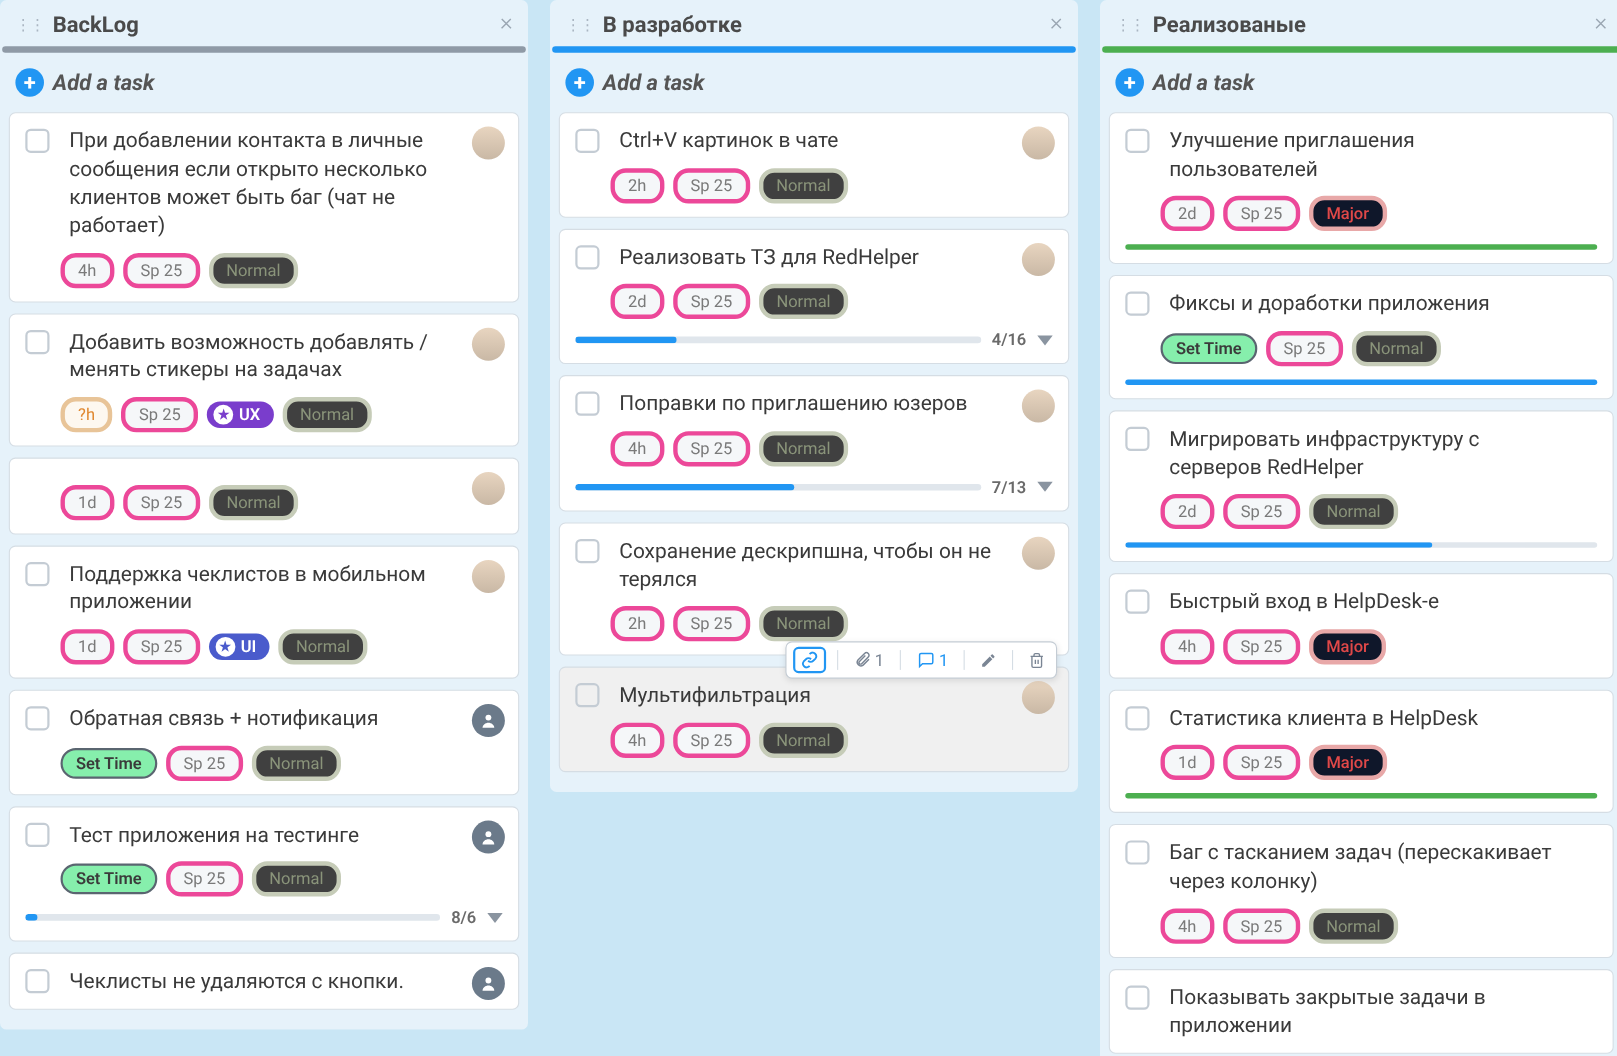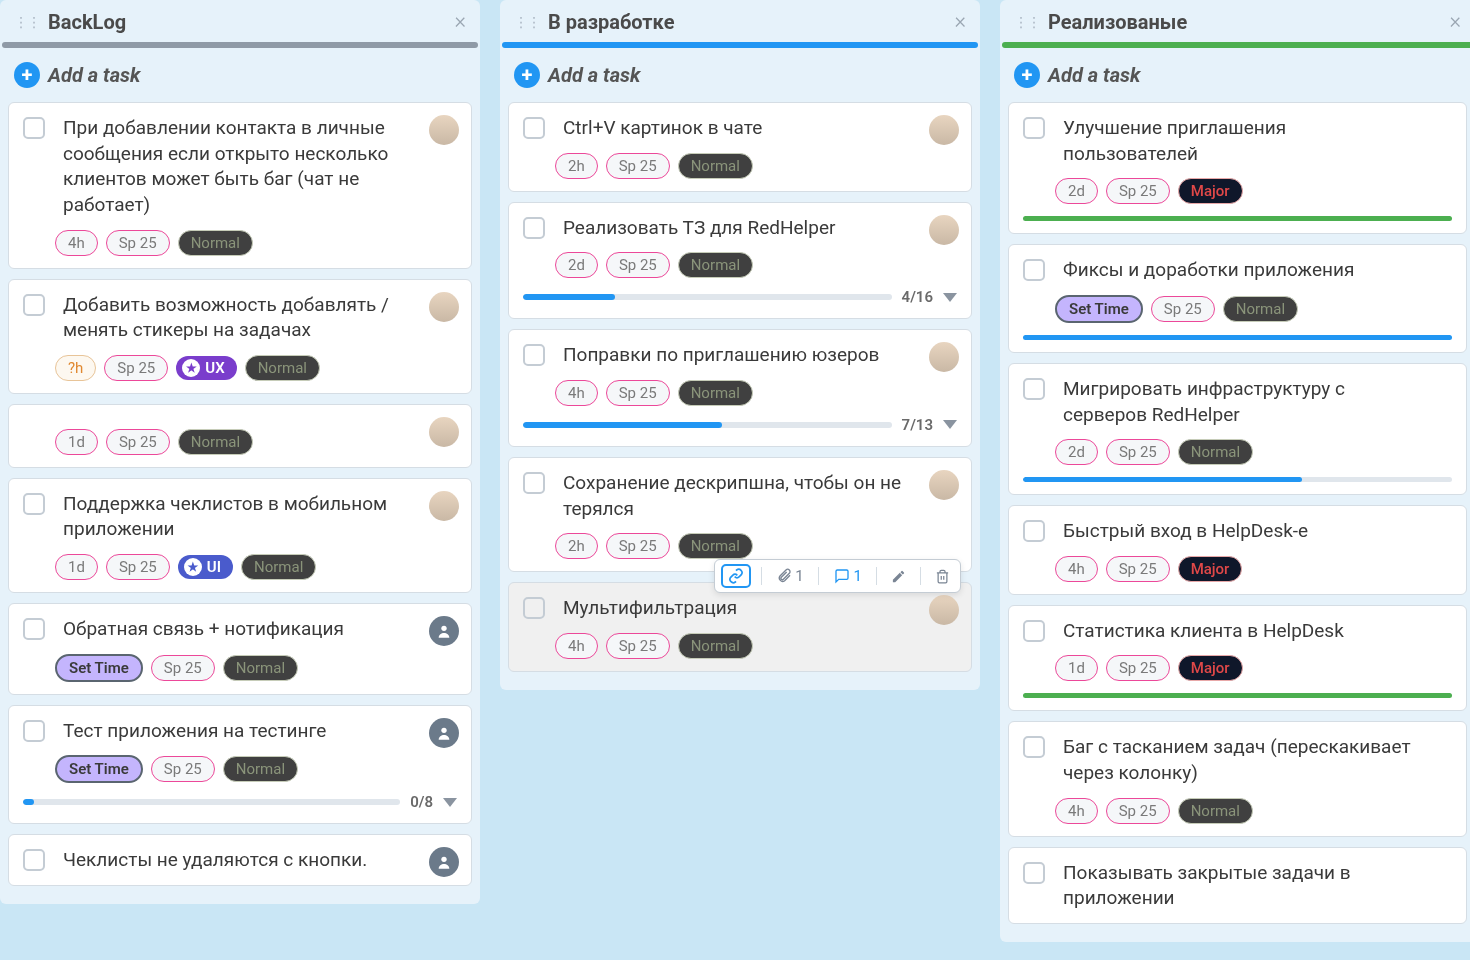--- a/index.html
+++ b/index.html
@@ -131,32 +131,32 @@
 .avatar.generic { background: #6b7a8a; color:#fff; font-size:16px; }
 .tags {
   display: flex;
   gap: 8px;
   margin-top: 12px;
   margin-left: 32px;
   align-items: center;
   flex-wrap: wrap;
 }
 .tag {
-  border: 1px solid #ec4899;
+  border: 4px solid #ec4899;
   border-radius: 14px;
   padding: 3px 12px;
   font-size: 15px;
   color: #7a7a7a;
   background: #f5f7f9;
 }
 .tag.time { }
 .tag.sprint { }
 .tag.normal { color: #8a947a; border-color: #c6ccb8; background:#404040;}
 .tag.major { color: #e04848; border-color: #e8a8a8; background:#0f172a; font-weight:500;}
-.tag.settime { border: 2.5px solid #5a6570; color:#3a3a3a; font-weight:600; background:#c4b5fd; padding: 3px 12px;}
+.tag.settime { border: 2.5px solid #5a6570; color:#3a3a3a; font-weight:600; background:#86efac; padding: 3px 12px;}
 .tag.qh { color:#e08830; border-color:#e8c498; background:#fdf8f0;}
 .badge {
   display: inline-flex;
   align-items: center;
   gap: 5px;
   background: #4a5bcc;
   color: #fff;
   border-radius: 14px;
   padding: 3px 12px 3px 6px;
   font-size: 15px;
@@ -340,21 +340,21 @@
         </div>
         <div class="tags">
           <span class="tag settime">Set Time</span>
           <span class="tag sprint">Sp 25</span>
           <span class="tag normal">Normal</span>
         </div>
         <div class="progress-row">
           <div class="progress-bar">
             <div class="progress-fill" style="width:3%"></div>
           </div>
-        <span class="progress-text">0/8</span>
+        <span class="progress-text">8/6</span>
         <span class="chevron-down"></span>
         </div>
       </div>
       <div class="card">
         <div class="card-top">
           <div class="checkbox"></div>
       <div class="card-title">Чеклисты не удаляются с кнопки.</div>
         </div>
         <div class="avatar generic">
           <svg width="16" height="16" viewBox="0 0 24 24" fill="currentColor">

